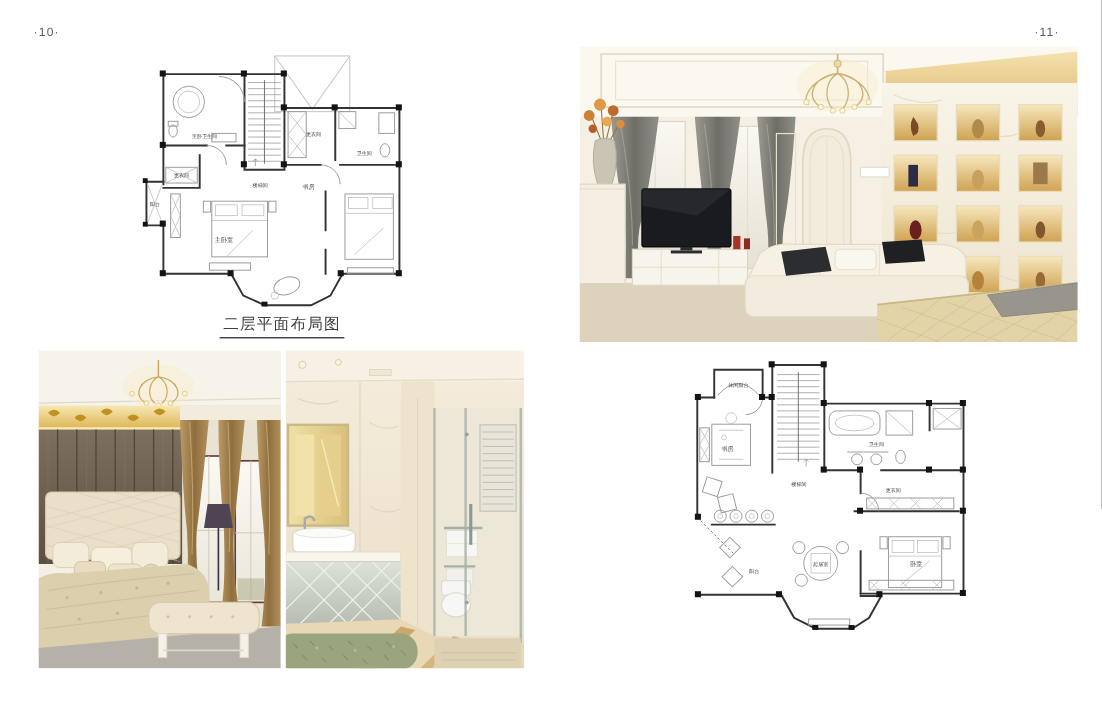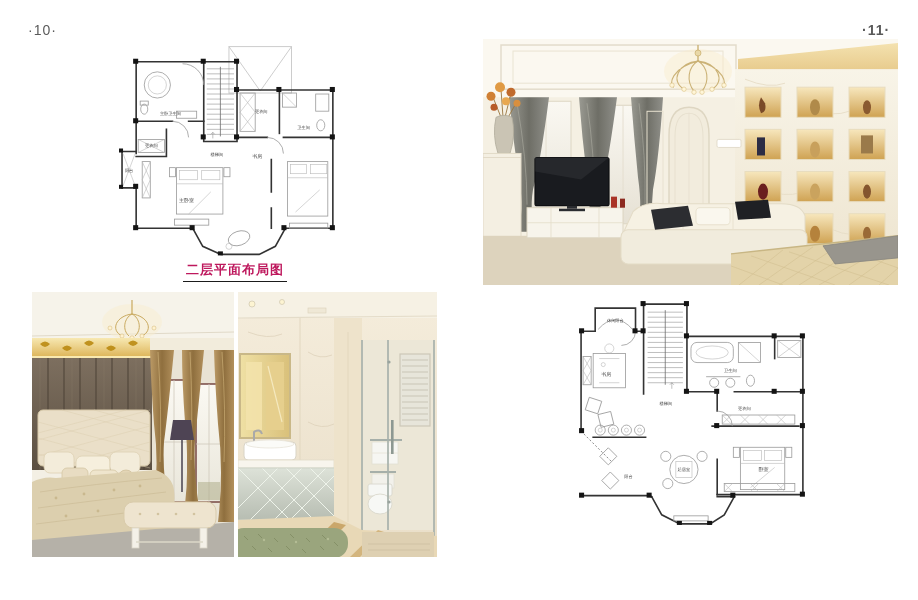--- a/index.html
+++ b/index.html
@@ -1,40 +1,40 @@
 <!DOCTYPE html>
 <html><head>
 <meta charset="utf-8">
 <style>
   html,body{margin:0;padding:0;background:#888;}
   .spread{position:relative;width:918px;height:600px;background:#ffffff;overflow:hidden;
           font-family:"Liberation Sans",sans-serif;}
-  .pagenum{position:absolute;font-size:14px;letter-spacing:1px;color:#5a5a5a;}
-  .caption{position:absolute;text-align:center;font-size:13px;font-weight:700;color:#be185d;letter-spacing:1px;}
+  .pagenum{position:absolute;font-size:10px;letter-spacing:1px;color:#5a5a5a;}
+  .caption{position:absolute;text-align:center;font-size:13px;font-weight:400;color:#404040;letter-spacing:1px;}
   .caption span{display:inline-block;border-bottom:1.5px solid #1b1b1b;padding:0 3px 2px 3px;}
   .photo{position:absolute;overflow:hidden;}
   .plan{position:absolute;}
   svg{display:block;}
   .rl{font-size:5px;fill:#3d3d3d;text-anchor:middle;font-family:"Liberation Sans",sans-serif;}
   .rl-s{font-size:4.2px;fill:#3d3d3d;text-anchor:middle;font-family:"Liberation Sans",sans-serif;}
   .wall{stroke:#333;stroke-width:1.6;fill:none;stroke-linecap:square;}
   .wall-thin{stroke:#6e6e6e;stroke-width:.8;fill:none;}
   .furn{stroke:#9a9a9a;stroke-width:.8;fill:none;}
   .furn-l{stroke:#b9b9b9;stroke-width:.6;fill:none;}
   .tread{stroke:#8a8a8a;stroke-width:.55;fill:none;}
   .col{fill:#141414;}
   .roof{stroke:#c8c8c8;stroke-width:.9;fill:none;}
 </style>
 </head>
 <body>
 
 <div class="spread">
 
   <div class="pagenum" style="left:28px;top:22px;">·10·</div>
-  <div class="pagenum" style="left:862px;top:22px;font-weight:bold;">·11·</div>
+  <div class="pagenum" style="left:862px;top:22px;">·11·</div>
 
   <div class="plan" style="left:118px;top:40px;width:232px;height:218px;">
     <svg viewBox="0 0 230 215" width="232" height="218">
 
       <g>
         <rect class="roof" x="110" y="6" width="62" height="46"></rect>
         <path class="roof" d="M110,6 L141,50 L172,6"></path>
       </g>
 
       <g>

